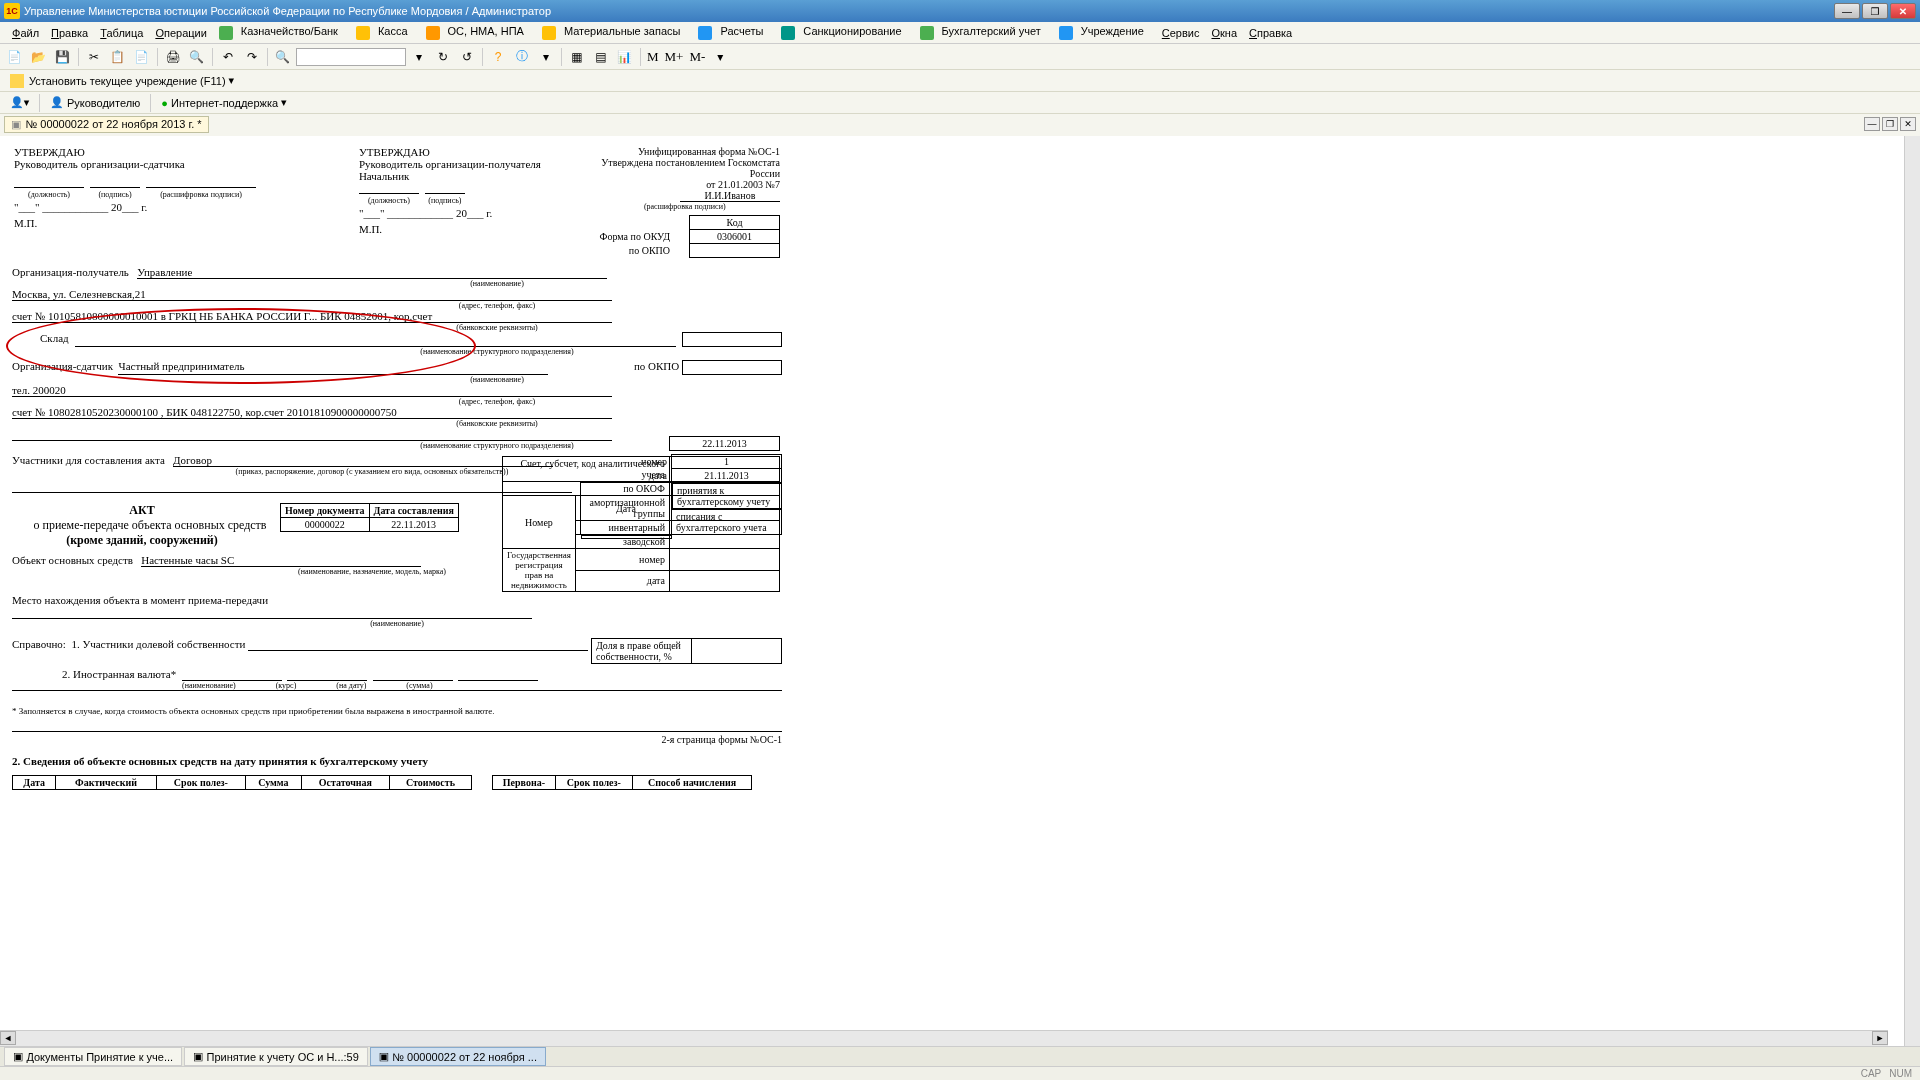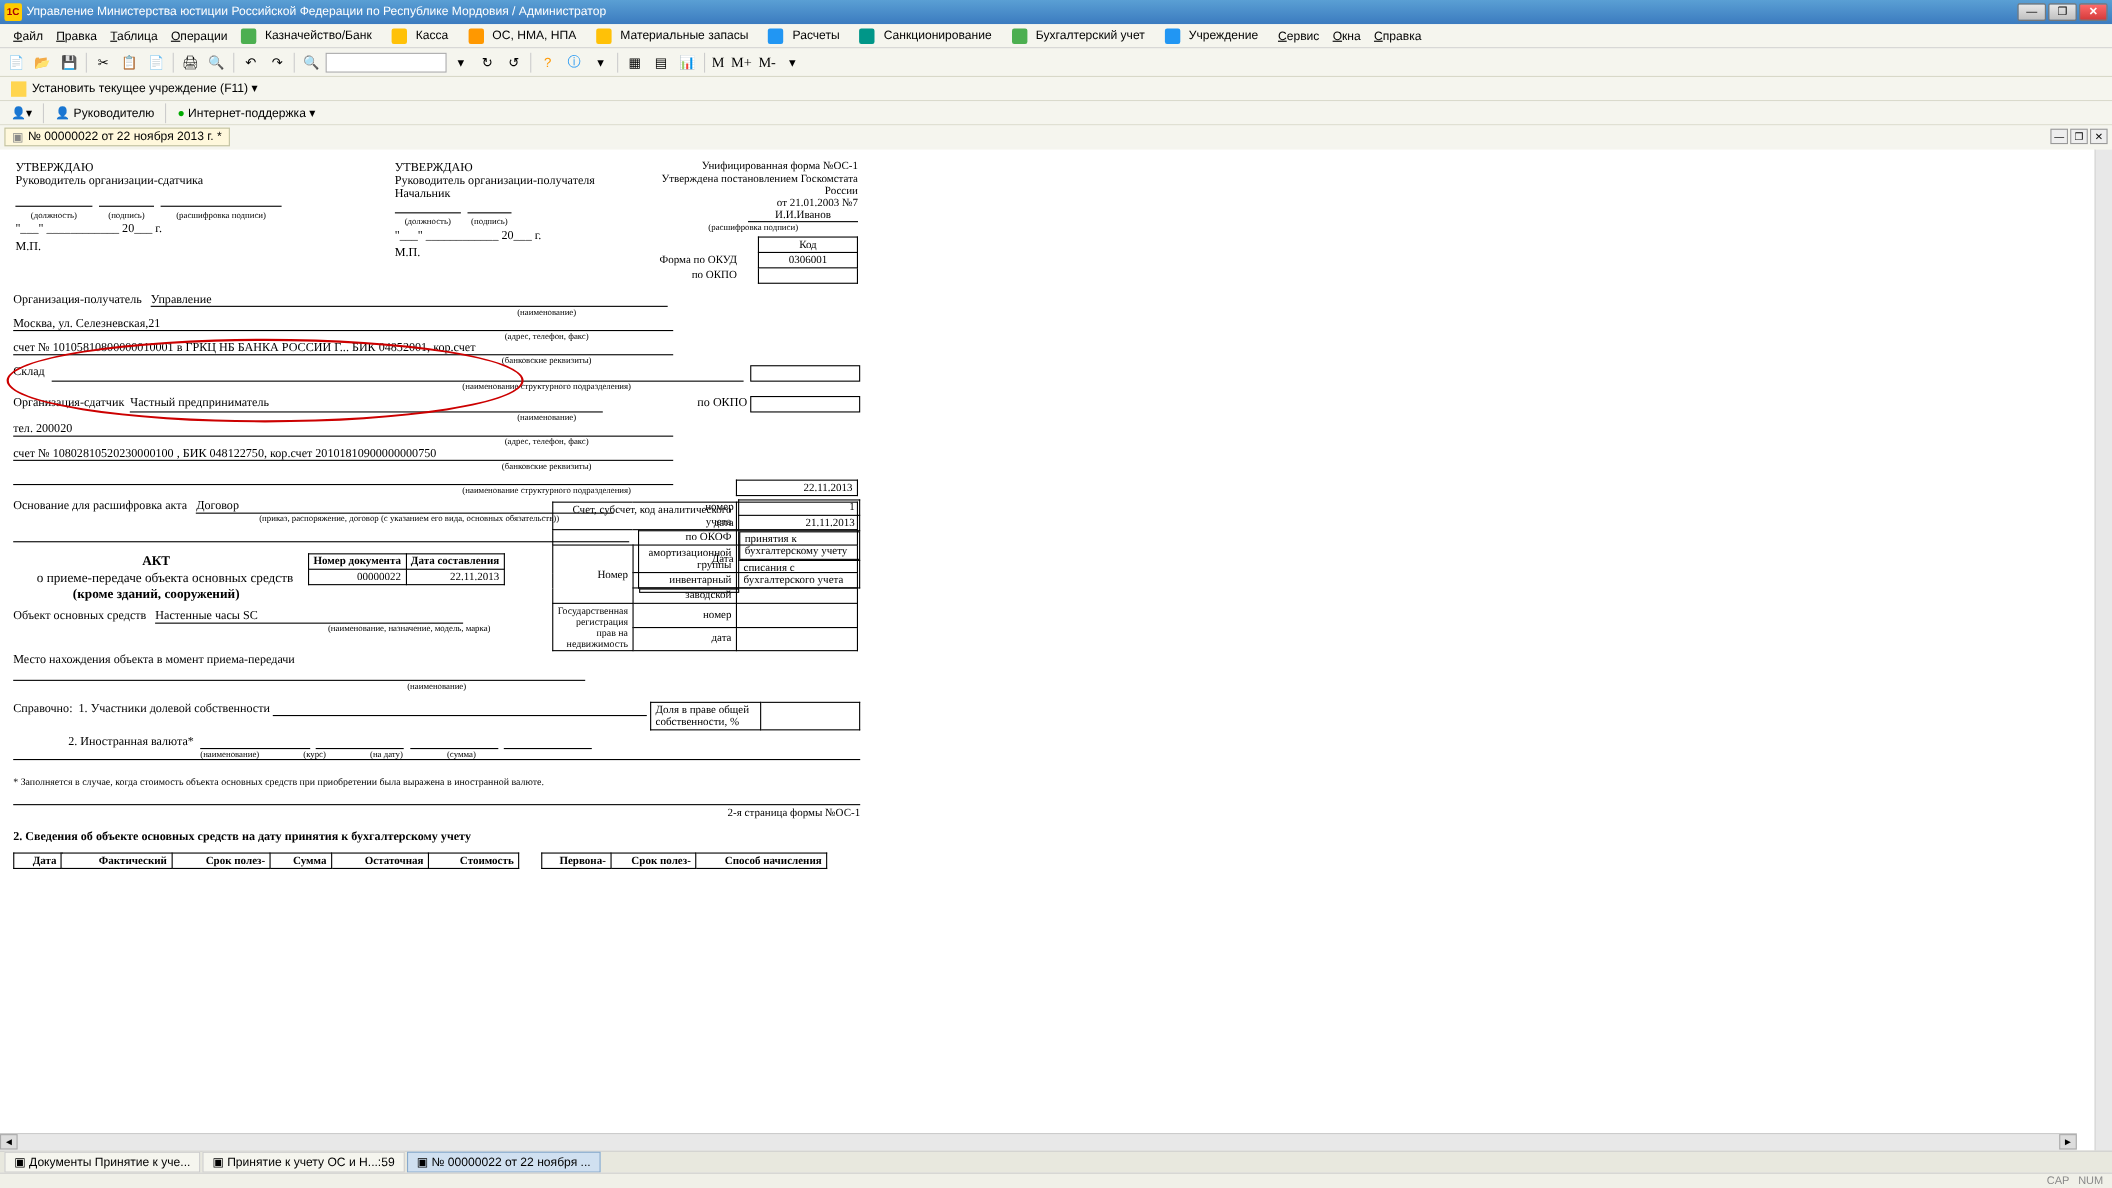--- a/index.html
+++ b/index.html
@@ -58,21 +58,21 @@
 .hdr-table { width: 100%; }
 .hdr-table td { vertical-align: top; }
 
 .right-codes { border-collapse: collapse; float: right; }
 .right-codes td { border: 1px solid #000; padding: 1px 4px; font-size: 10px; text-align: center;}
 .right-codes .lbl { border: none; text-align: right; padding-right: 19px;}
 
 .actblock { text-align: center; font-weight: bold; font-size: 12px;}
 
 .data-table { border-collapse: collapse; }
-.data-table td, .data-table th { border: 1px solid #000; padding: 1px 4px; font-size: 10px; text-align: right;}
+.data-table td, .data-table th { border: 1px solid #000; padding: 1px 4px; font-size: 10px; text-align: center;}
 
 
 .red-ellipse { position: absolute; border: 2px solid #c00; border-radius: 50%; pointer-events: none; }
 
 
 .taskbar { position: absolute; bottom: 14px; left: 0; right: 0; height: 20px; background: #e8e8de; border-top: 1px solid #ccc; display: flex; align-items: center; padding: 0 4px;}
 .ttab { padding: 2px 8px; border: 1px solid #ccc; background: #f5f5ee; margin-right: 2px; font-size: 11px; cursor: pointer; display: flex; align-items: center; gap: 3px;}
 .ttab.active { background: #d0e0f0; border-color: #8ac; }
 
 .statusbar { position: absolute; bottom: 0; left: 0; right: 0; height: 14px; background: #f0f0e8; border-top: 1px solid #ccc; display: flex; justify-content: flex-end; padding: 0 8px; font-size: 10px; color: #888; gap: 8px; align-items: center;}
@@ -254,21 +254,21 @@
       &nbsp;&nbsp;<span class="u" style="width:470px;"><span>Управление</span></span>
     </div>
     <div class="sub" style="margin-left:200px;">(наименование)</div>
 
     <div class="u" style="width:600px;"><span>Москва, ул. Селезневская,21</span></div>
     <div class="sub" style="margin-left:200px;">(адрес, телефон, факс)</div>
 
     <div class="u" style="width:600px;"><span>счет № 10105810800000010001 в ГРКЦ НБ БАНКА РОССИИ Г... БИК 04852001, кор.счет</span></div>
     <div class="sub" style="margin-left:200px;">(банковские реквизиты)</div>
 
-    <div style="display:flex;">
+    <div style="display:flex;margin-left:28px;">
       <span>Склад</span>
       <span class="u" style="flex:1;margin:0 6px;"></span>
       <span class="cell" style="width:100px;">&nbsp;</span>
     </div>
     <div class="sub" style="margin-left:200px;">(наименование структурного подразделения)</div>
 
     
     <div style="display:flex;margin-top:4px;">
       <span>Организация-сдатчик</span>
       &nbsp;&nbsp;<span class="u" style="width:430px;"><span>Частный предприниматель</span></span>
@@ -282,21 +282,21 @@
 
     <div class="u" style="width:600px;"><span>счет № 10802810520230000100 , БИК 048122750, кор.счет 20101810900000000750</span></div>
     <div class="sub" style="margin-left:200px;">(банковские реквизиты)</div>
 
     <div class="u" style="width:600px;">&nbsp;</div>
     <div class="sub" style="margin-left:200px;">(наименование структурного подразделения)</div>
 
     
     <div style="display:flex;align-items:flex-start;gap:8px;margin-top:4px;">
       <div style="flex:1;">
-        <span>Основание для расшифровка акта</span>&nbsp;&nbsp;
+        <span>Участники для составления акта</span>&nbsp;&nbsp;
         <span class="u" style="width:380px;"><span>Договор</span></span>
         <div class="sub" style="margin-left:160px;">(приказ, распоряжение, договор (с указанием его вида, основных обязательств))</div>
         <div class="u" style="width:560px;margin-top:4px;">&nbsp;</div>
 
         
         <div style="display:flex;margin-top:10px;align-items:flex-start;gap:8px;">
           <div style="width:260px;text-align:center;">
             <div class="actblock">АКТ</div>
             <div class="actblock" style="font-weight:normal;margin-left:16px;">о приеме-передаче объекта основных средств</div>
             <div class="actblock" style="font-weight:bold;">(кроме зданий, сооружений)</div>

